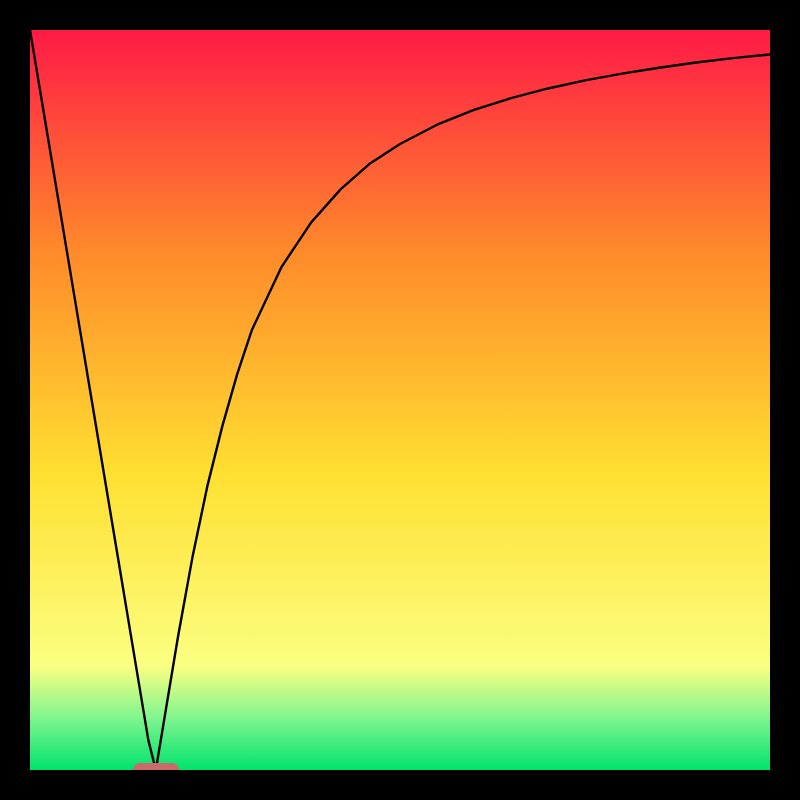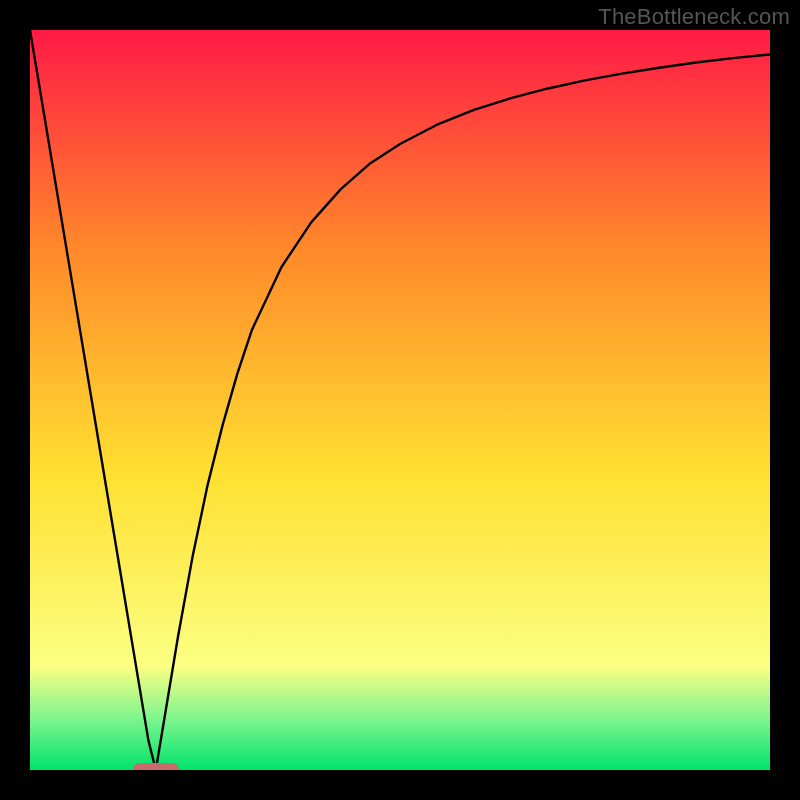--- a/index.html
+++ b/index.html
@@ -47,21 +47,20 @@
   svg.curve {
     position: absolute;
     left: 0;
     top: 0;
   }
 </style>
 </head>
 <body>
 
 <div class="frame">
-  <div class="attribution">TheBottleneck.com</div>
 
   <div class="plot-area">
     <svg class="curve" width="740" height="740" viewBox="0 0 740 740" preserveAspectRatio="none">
       <defs>
         <linearGradient id="bg-grad" x1="0" y1="0" x2="0" y2="1">
             <stop offset="0%" stop-color="#ff1a46"></stop>
             <stop offset="30%" stop-color="#ff8a2a"></stop>
             <stop offset="60%" stop-color="#ffe031"></stop>
             <stop offset="86%" stop-color="#fbff82"></stop>
             <stop offset="93%" stop-color="#7ff58e"></stop>

